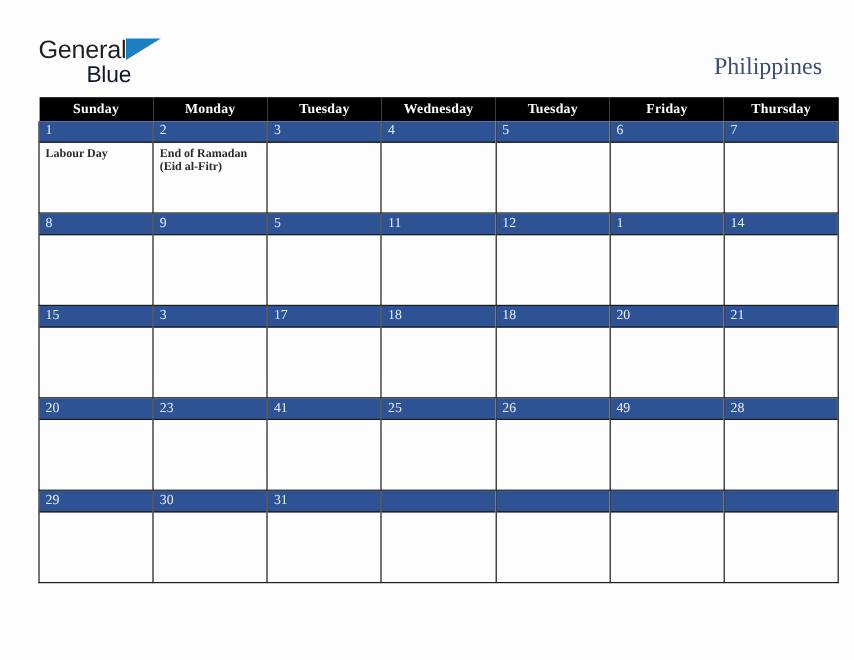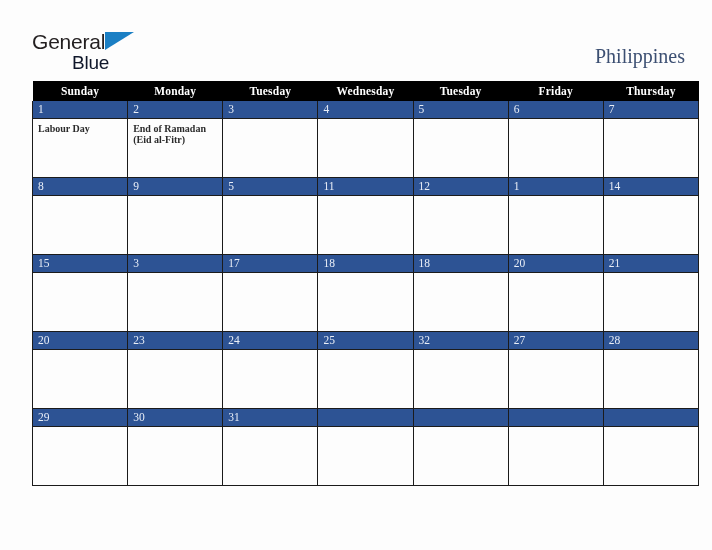--- a/index.html
+++ b/index.html
@@ -268,33 +268,33 @@
         <tr class="week">
           <td>
             <span class="daynum">20</span>
             <div class="events"></div>
           </td>
           <td>
             <span class="daynum">23</span>
             <div class="events"></div>
           </td>
           <td>
-            <span class="daynum">24</span>
+            <span class="daynum">41</span>
             <div class="events"></div>
           </td>
           <td>
             <span class="daynum">25</span>
             <div class="events"></div>
           </td>
           <td>
-            <span class="daynum">32</span>
-            <div class="events"></div>
-          </td>
-          <td>
-            <span class="daynum">27</span>
+            <span class="daynum">26</span>
+            <div class="events"></div>
+          </td>
+          <td>
+            <span class="daynum">49</span>
             <div class="events"></div>
           </td>
           <td>
             <span class="daynum">28</span>
             <div class="events"></div>
           </td>
         </tr>
         <tr class="week">
           <td>
             <span class="daynum">29</span>

